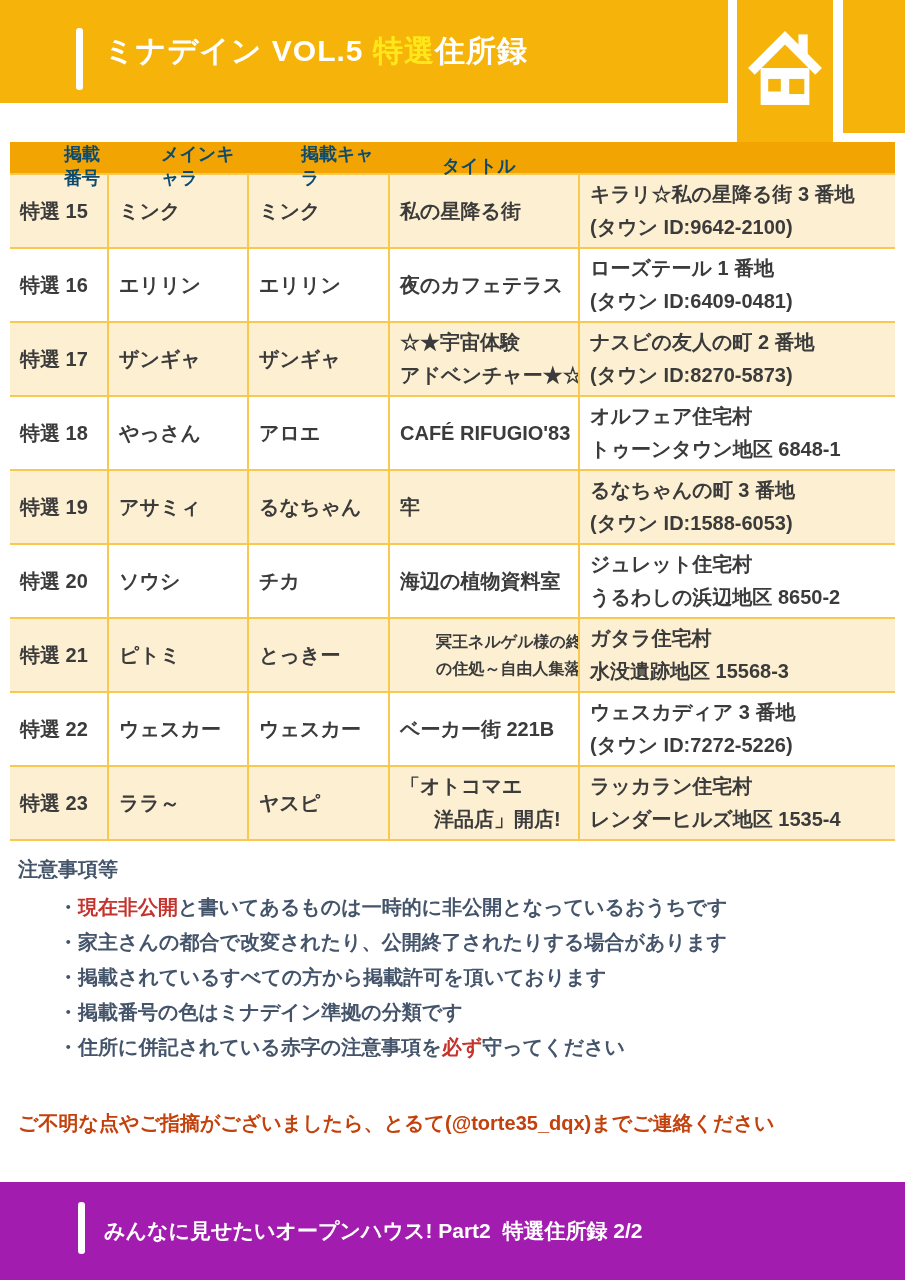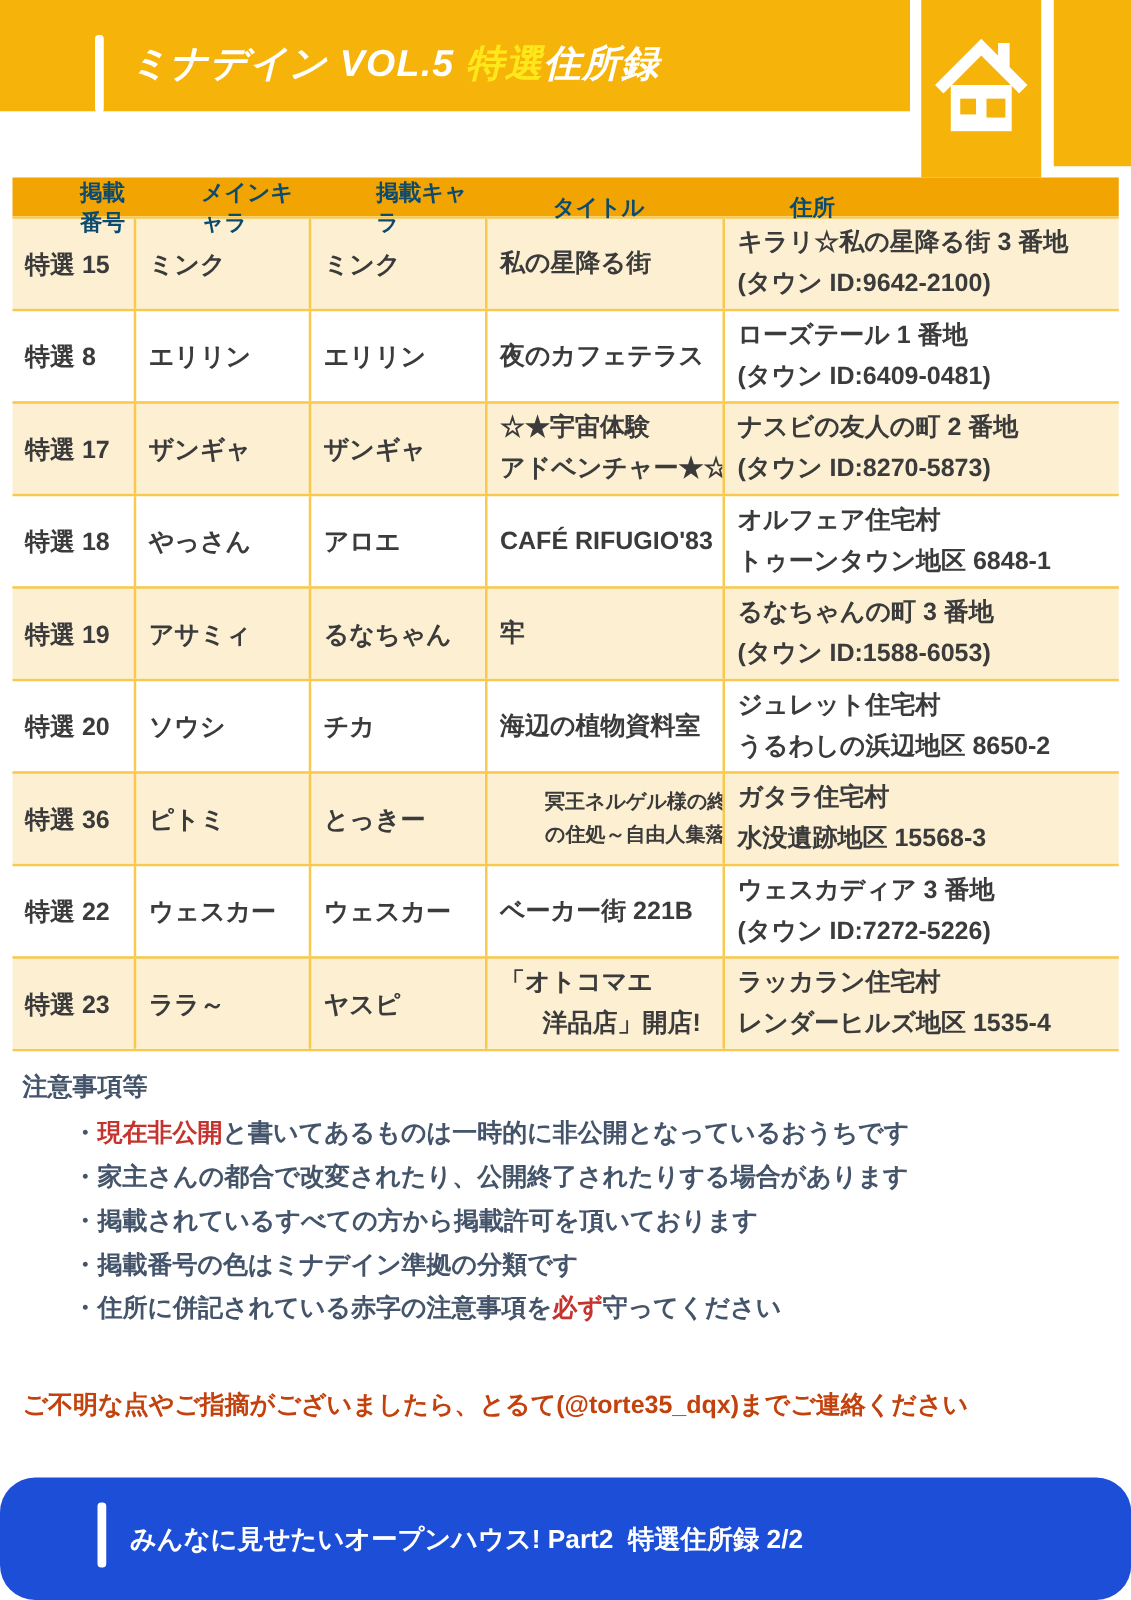--- a/index.html
+++ b/index.html
@@ -1,21 +1,21 @@
 <!DOCTYPE html>
 <html><head>
 <meta charset="utf-8">
 <style>
   html,body { margin:0; padding:0; }
   body {
     width:905px; height:1280px; position:relative; background:#ffffff;
     font-family:"Liberation Sans", sans-serif; overflow:hidden;
   }
   
-  .banner { position:absolute; left:0; top:0; width:728px; height:89px; background:#F6B40B;font-style:italic; }
+  .banner { position:absolute; left:0; top:0; width:728px; height:103px; background:#F6B40B; }
   .vbar { position:absolute; background:#ffffff; border-radius:3px; }
   .banner .vbar { left:76px; top:28px; width:7px; height:62px; }
   .banner-title {
     position:absolute; left:104px; top:0; height:103px; display:flex; align-items:center;
     font-size:30px; font-weight:bold; color:#ffffff; white-space:pre; letter-spacing:1px;
   }
   .banner-title .hl { color:#FFE81A; }
   .house-col { position:absolute; left:737px; top:0; width:96px; height:142px; background:#F6B40B; }
   .house-col svg { position:absolute; left:6px; top:26px; }
   .right-col { position:absolute; left:843px; top:0; width:62px; height:133px; background:#F6B40B; }
@@ -43,21 +43,21 @@
   .indent2 .title-line:nth-child(2) { padding-left:34px; }
 
   
   .notes-heading { position:absolute; left:18px; top:856px; font-size:20px; font-weight:bold; color:#44546A; }
   .notes-list { position:absolute; left:58px; top:890px; }
   .note-item { font-size:20px; font-weight:bold; color:#44546A; line-height:35px; white-space:pre; }
   .red { color:#C4332D; }
   .contact { position:absolute; left:18px; top:1110px; font-size:20px; font-weight:bold; color:#c2410c; white-space:pre; }
 
   
-  .footer { position:absolute; left:0; top:1182px; width:905px; height:98px; background:#1d4ed8;border-radius:28px; }
+  .footer { position:absolute; left:0; top:1182px; width:905px; height:98px; background:#a21caf; }
   .footer .vbar { left:78px; top:20px; width:7px; height:52px; }
   .footer-title {
     position:absolute; left:104px; top:0; height:98px; display:flex; align-items:center;
     color:#ffffff; font-size:21px; font-weight:bold; white-space:pre;
   }
 </style>
 </head>
 <body>
 
 <div class="banner">
@@ -77,37 +77,36 @@
   </span>
 </div>
 <div class="right-col"></div>
 
 <div class="table">
   <div class="trow thead">
     <div class="cell">掲載番号</div>
     <div class="cell">メインキャラ</div>
     <div class="cell">掲載キャラ</div>
     <div class="cell">タイトル</div>
-    <div class="cell">住所</div>
   </div>
   <div>
       <div class="trow tbody-row cream">
         <div class="cell c-no">特選 15</div>
         <div class="cell">ミンク</div>
         <div class="cell">ミンク</div>
         <div class="cell">
           <div class="title-line">私の星降る街</div>
         </div>
         <div class="cell">
           <div class="addr-line">キラリ☆私の星降る街 3 番地</div>
           <div class="addr-line">(タウン ID:9642-2100)</div>
         </div>
       </div>
       <div class="trow tbody-row white">
-        <div class="cell c-no">特選 8</div>
+        <div class="cell c-no">特選 16</div>
         <div class="cell">エリリン</div>
         <div class="cell">エリリン</div>
         <div class="cell">
           <div class="title-line">夜のカフェテラス</div>
         </div>
         <div class="cell">
           <div class="addr-line">ローズテール 1 番地</div>
           <div class="addr-line">(タウン ID:6409-0481)</div>
         </div>
       </div>
@@ -154,21 +153,21 @@
         <div class="cell">チカ</div>
         <div class="cell">
           <div class="title-line">海辺の植物資料室</div>
         </div>
         <div class="cell">
           <div class="addr-line">ジュレット住宅村</div>
           <div class="addr-line">うるわしの浜辺地区 8650-2</div>
         </div>
       </div>
       <div class="trow tbody-row cream">
-        <div class="cell c-no">特選 36</div>
+        <div class="cell c-no">特選 21</div>
         <div class="cell">ピトミ</div>
         <div class="cell">とっきー</div>
         <div class="cell small-title">
           <div class="title-line">冥王ネルゲル様の終</div>
           <div class="title-line">の住処～自由人集落編</div>
         </div>
         <div class="cell">
           <div class="addr-line">ガタラ住宅村</div>
           <div class="addr-line">水没遺跡地区 15568-3</div>
         </div>

